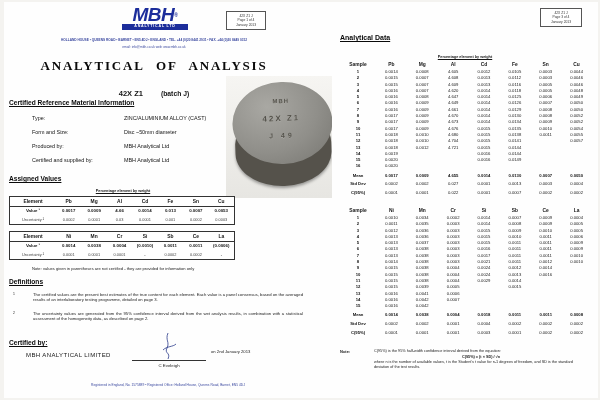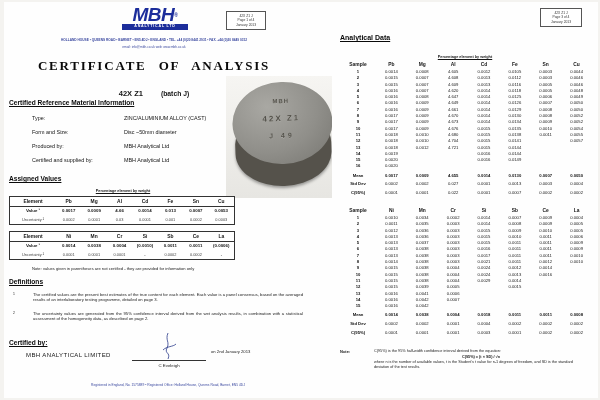--- a/index.html
+++ b/index.html
@@ -99,21 +99,21 @@
 
   <div class="abs refbox" id="rb1">
     <span style="display:block">42X Z1 J</span>
     <span style="display:block">Page 1 of 4</span>
     <span style="display:block">January 2013</span>
   </div>
 
   <div class="abs addr">HOLLAND HOUSE • QUEENS ROAD • BARNET • EN5 4DJ • ENGLAND • TEL. +44 (0)20 8441 2931 • FAX. +44 (0)20 8449 0312</div>
   <div class="abs contact">email: info@mbh.co.uk      web: www.mbh.co.uk</div>
 
-  <div class="abs title">CERTIFICATE OF ANALYSIS</div>
+  <div class="abs title">ANALYTICAL OF ANALYSIS</div>
 
   <div class="abs product">
     <span class="code">42X Z1</span><span class="batch">(batch J)</span>
   </div>
 
   <div class="abs sect-h" id="crm-h">Certified Reference Material Information</div>
   <div class="abs crm-row" id="crm0"><span class="lbl">Type:</span><span>ZINC/ALUMINIUM ALLOY    (CAST)</span></div>
   <div class="abs crm-row" id="crm1"><span class="lbl">Form and Size:</span><span>Disc ~50mm diameter</span></div>
   <div class="abs crm-row" id="crm2"><span class="lbl">Produced by:</span><span>MBH Analytical Ltd</span></div>
   <div class="abs crm-row" id="crm3"><span class="lbl">Certified and supplied by:</span><span>MBH Analytical Ltd</span></div>

